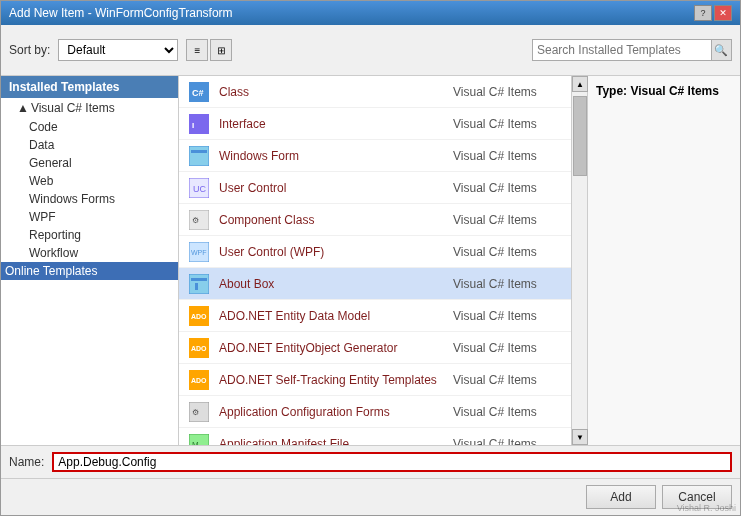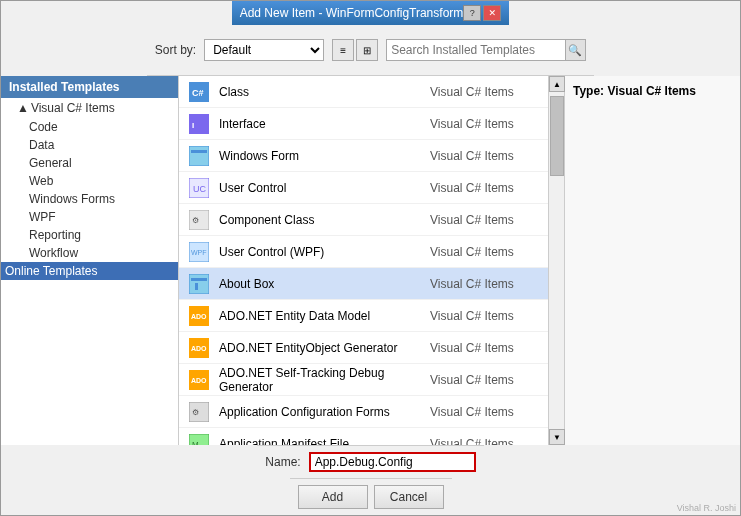--- a/index.html
+++ b/index.html
@@ -11,21 +11,20 @@
       height: 516px;
       overflow: hidden;
     }
     .window {
       width: 741px;
       height: 516px;
       background: #f0f0f0;
       border: 1px solid #999;
       display: flex;
       flex-direction: column;
-      align-items: center;
     }
     .title-bar {
       background: linear-gradient(to bottom, #4a90d9, #2c6fad);
       color: white;
       padding: 4px 8px;
       font-size: 12px;
       display: flex;
       align-items: center;
       justify-content: space-between;
       height: 24px;
@@ -166,30 +165,30 @@
       height: 24px;
       margin-right: 8px;
       flex-shrink: 0;
       display: flex;
       align-items: center;
       justify-content: center;
     }
     .template-name {
       flex: 1;
       font-size: 12px;
-      color: #000000;
+      color: #7f1d1d;
     }
     .template-category {
       font-size: 12px;
       color: #555;
       width: 110px;
       text-align: left;
     }
     .right-panel {
-      width: 176px;
+      width: 153px;
       background: #f8f8f8;
       border-left: 1px solid #ccc;
       padding: 8px;
       overflow-y: auto;
       flex-shrink: 0;
     }
     .right-panel-type {
       font-size: 12px;
       margin-bottom: 6px;
     }
@@ -424,21 +423,21 @@
         <span class="template-category">Visual C# Items</span>
       </div>
 
       <div class="template-row">
         <div class="template-icon">
           <svg width="20" height="20">
               <rect width="20" height="20" fill="#ffa500"></rect>
               <text x="2" y="13" font-size="7" fill="white" font-weight="bold">ADO</text>
             </svg>
         </div>
-        <span class="template-name">ADO.NET Self-Tracking Debug Generator</span>
+        <span class="template-name">ADO.NET Self-Tracking Entity Templates</span>
         <span class="template-category">Visual C# Items</span>
       </div>
 
       <div class="template-row">
         <div class="template-icon">
           <svg width="20" height="20">
               <rect width="20" height="20" fill="#ddd" stroke="#999" stroke-width="1"></rect>
               <text x="3" y="13" font-size="8" fill="#555">⚙</text>
             </svg>
         </div>

